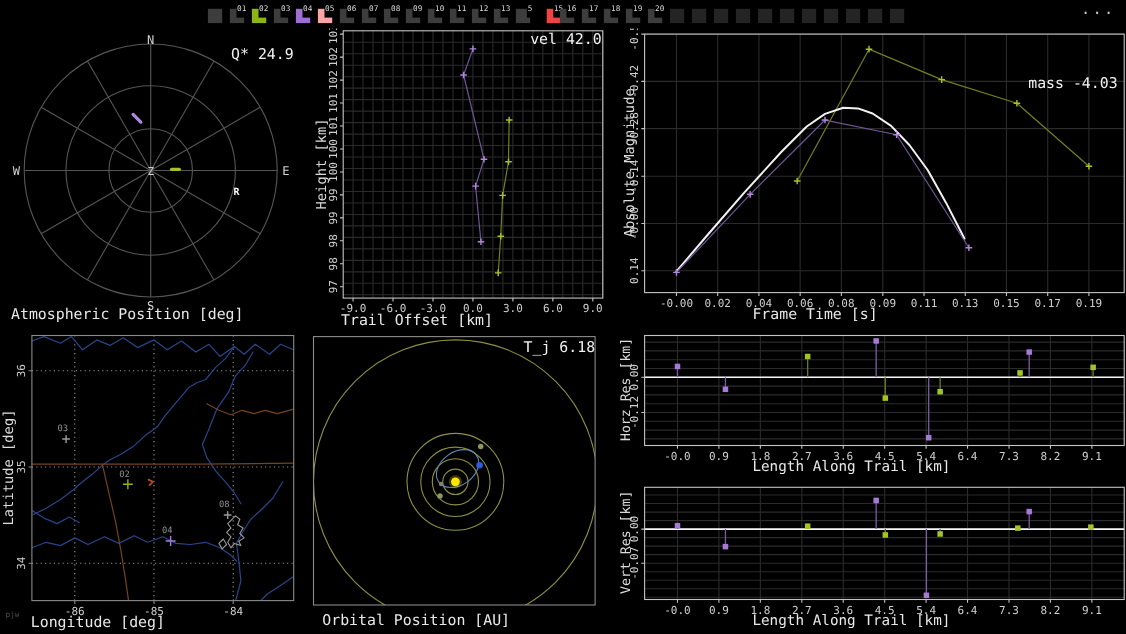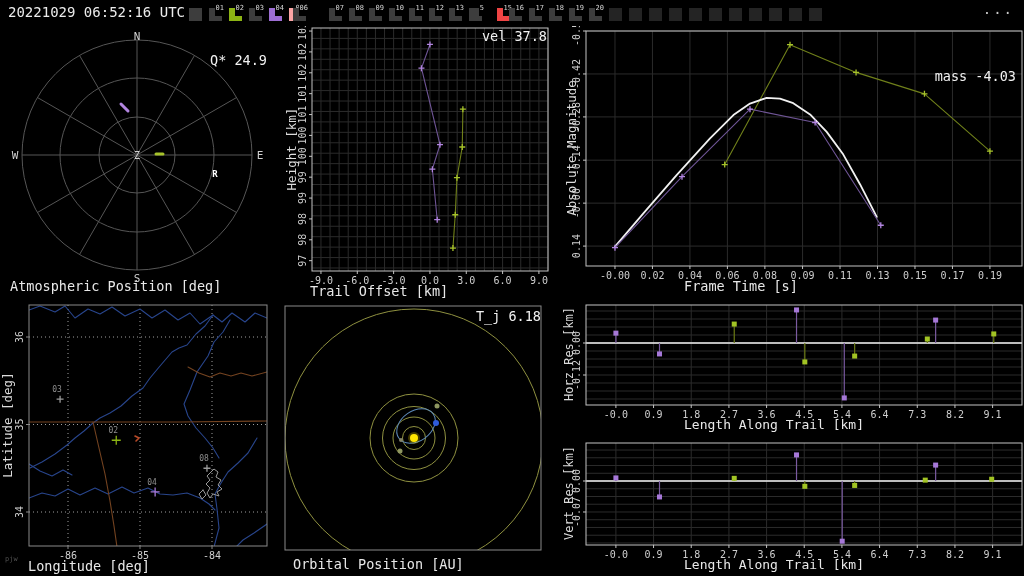--- a/index.html
+++ b/index.html
@@ -19,39 +19,38 @@
            background:#000;color:#d8d8d8;padding:4px 1px;}
   #menu-dots{position:absolute;right:10px;top:1px;font-size:14px;letter-spacing:2px;color:#c8c8c8;}
   #watermark{position:absolute;left:5px;top:555px;font-size:7px;color:#505050;}
 </style>
 </head>
 <body>
 
 <div id="stage">
 
   <div id="topbar">
-    <div id="timestamp">20221029 06:52:16 UTC</div>
     <div id="stations">
         <div class="sq" style="left: 0px; background: rgb(61, 61, 61);"></div>
         <div class="sq" style="left: 20px; background: rgb(61, 61, 61);">
           <span class="sqlabel">01</span>
         </div>
         <div class="sq" style="left: 40px; background: rgb(140, 180, 20);">
           <span class="sqlabel">02</span>
         </div>
         <div class="sq" style="left: 60px; background: rgb(61, 61, 61);">
           <span class="sqlabel">03</span>
         </div>
         <div class="sq" style="left: 80px; background: rgb(157, 110, 211);">
           <span class="sqlabel">04</span>
         </div>
         <div class="sq" style="left: 100px; background: #fca5a5;">
           <span class="sqlabel">05</span>
         </div>
-        <div class="sq" style="left: 104px; background: rgb(61, 61, 61);">
+        <div class="sq" style="left: 120px; background: rgb(61, 61, 61);">
           <span class="sqlabel">06</span>
         </div>
         <div class="sq" style="left: 140px; background: rgb(61, 61, 61);">
           <span class="sqlabel">07</span>
         </div>
         <div class="sq" style="left: 160px; background: rgb(61, 61, 61);">
           <span class="sqlabel">08</span>
         </div>
         <div class="sq" style="left: 180px; background: rgb(61, 61, 61);">
           <span class="sqlabel">09</span>
@@ -123,21 +122,21 @@
         <line x1="137" y1="129" x2="79.49999999999994" y2="29.407078564789586" stroke="#565656" stroke-width="1"></line>
         <text x="137" y="14" font-size="11" fill="#d0d0d0" font-family="&quot;DejaVu Sans Mono&quot;,&quot;Liberation Mono&quot;,monospace" text-anchor="middle">N</text>
         <text x="260" y="133" font-size="11" fill="#d0d0d0" font-family="&quot;DejaVu Sans Mono&quot;,&quot;Liberation Mono&quot;,monospace" text-anchor="middle">E</text>
         <text x="137" y="256" font-size="11" fill="#d0d0d0" font-family="&quot;DejaVu Sans Mono&quot;,&quot;Liberation Mono&quot;,monospace" text-anchor="middle">S</text>
         <text x="15" y="133" font-size="11" fill="#d0d0d0" font-family="&quot;DejaVu Sans Mono&quot;,&quot;Liberation Mono&quot;,monospace" text-anchor="middle">W</text>
         <text x="137" y="133" font-size="10" fill="#d0d0d0" font-family="&quot;DejaVu Sans Mono&quot;,&quot;Liberation Mono&quot;,monospace" text-anchor="middle">Z</text>
         <text x="215" y="151" font-size="9" fill="#ffffff" font-family="&quot;DejaVu Sans Mono&quot;,&quot;Liberation Mono&quot;,monospace" text-anchor="middle" font-weight="bold">R</text>
         <polyline points="121,78 128,85" fill="none" stroke="#b285e0" stroke-width="3" stroke-linejoin="round" stroke-linecap="round"></polyline>
         <polyline points="156,128 163,128" fill="none" stroke="#a6c22a" stroke-width="3" stroke-linejoin="round" stroke-linecap="round"></polyline>
       </svg>
-    <div class="anno" style="right:16px;top:26px;">Q* 24.9</div>
+    <div class="anno" style="right:16px;top:16px;">Q* 24.9</div>
     <div class="ptitle" style="left:10px;top:252px;width:260px;">Atmospheric Position [deg]</div>
   </div>
 
   <div class="panel" id="p-trail" style="left:283px;top:26px;width:277px;height:270px;">
     <svg id="svg-trail" width="277" height="270">
         <line x1="37.96049256028733" y1="2" x2="37.96049256028733" y2="245" stroke="#2b2b2b" stroke-width="1"></line>
         <line x1="47.04207285787584" y1="2" x2="47.04207285787584" y2="245" stroke="#2b2b2b" stroke-width="1"></line>
         <line x1="56.12365315546434" y1="2" x2="56.12365315546434" y2="245" stroke="#2b2b2b" stroke-width="1"></line>
         <line x1="65.20523345305284" y1="2" x2="65.20523345305284" y2="245" stroke="#2b2b2b" stroke-width="1"></line>
         <line x1="74.28681375064136" y1="2" x2="74.28681375064136" y2="245" stroke="#2b2b2b" stroke-width="1"></line>
@@ -234,21 +233,21 @@
         <text x="23" y="88.56157480314971" font-size="10" fill="#cfcfcf" font-family="&quot;DejaVu Sans Mono&quot;,&quot;Liberation Mono&quot;,monospace" text-anchor="middle" transform="rotate(-90 23 88.56157480314971)">101</text>
         <line x1="26" y1="67.66740157480298" x2="29" y2="67.66740157480298" stroke="#c4c4c4" stroke-width="1"></line>
         <text x="23" y="67.66740157480298" font-size="10" fill="#cfcfcf" font-family="&quot;DejaVu Sans Mono&quot;,&quot;Liberation Mono&quot;,monospace" text-anchor="middle" transform="rotate(-90 23 67.66740157480298)">101</text>
         <line x1="26" y1="46.81149606299187" x2="29" y2="46.81149606299187" stroke="#c4c4c4" stroke-width="1"></line>
         <text x="23" y="46.81149606299187" font-size="10" fill="#cfcfcf" font-family="&quot;DejaVu Sans Mono&quot;,&quot;Liberation Mono&quot;,monospace" text-anchor="middle" transform="rotate(-90 23 46.81149606299187)">102</text>
         <line x1="26" y1="25.91732283464569" x2="29" y2="25.91732283464569" stroke="#c4c4c4" stroke-width="1"></line>
         <text x="23" y="25.91732283464569" font-size="10" fill="#cfcfcf" font-family="&quot;DejaVu Sans Mono&quot;,&quot;Liberation Mono&quot;,monospace" text-anchor="middle" transform="rotate(-90 23 25.91732283464569)">102</text>
         <line x1="26" y1="5.061417322834583" x2="29" y2="5.061417322834583" stroke="#c4c4c4" stroke-width="1"></line>
         <text x="23" y="5.061417322834583" font-size="10" fill="#cfcfcf" font-family="&quot;DejaVu Sans Mono&quot;,&quot;Liberation Mono&quot;,monospace" text-anchor="middle" transform="rotate(-90 23 5.061417322834583)">103</text>
       </svg>
-    <div class="anno" style="right:13px;top:2px;">vel 37.8</div>
+    <div class="anno" style="right:13px;top:2px;">vel 42.0</div>
     <div class="vlab" style="left:-91px;top:116px;">Height [km]</div>
     <div class="ptitle" style="left:27px;top:257px;width:240px;">Trail Offset [km]</div>
   </div>
 
   <div class="panel" id="p-lc" style="left:560px;top:26px;width:464px;height:270px;">
     <svg id="svg-lc" width="464" height="270">
         <line x1="54.976517501107665" y1="5" x2="54.976517501107665" y2="240" stroke="#2b2b2b" stroke-width="1"></line>
         <line x1="92.45281346920692" y1="5" x2="92.45281346920692" y2="240" stroke="#2b2b2b" stroke-width="1"></line>
         <line x1="129.92910943730615" y1="5" x2="129.92910943730615" y2="240" stroke="#2b2b2b" stroke-width="1"></line>
         <line x1="167.4054054054054" y1="5" x2="167.4054054054054" y2="240" stroke="#2b2b2b" stroke-width="1"></line>

